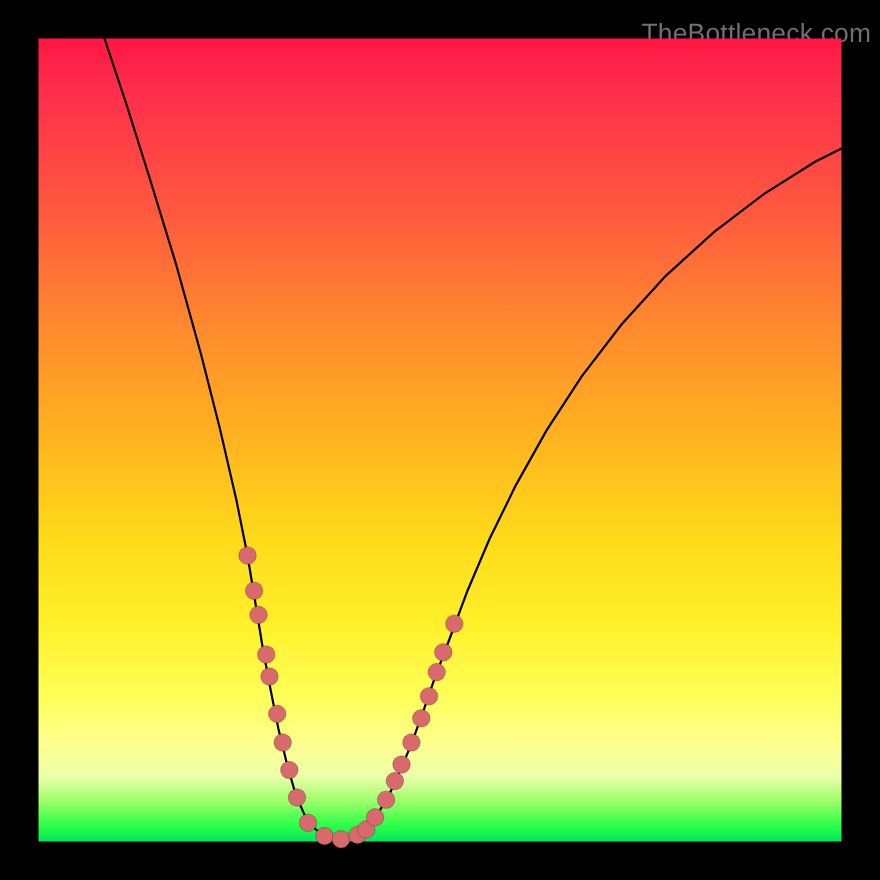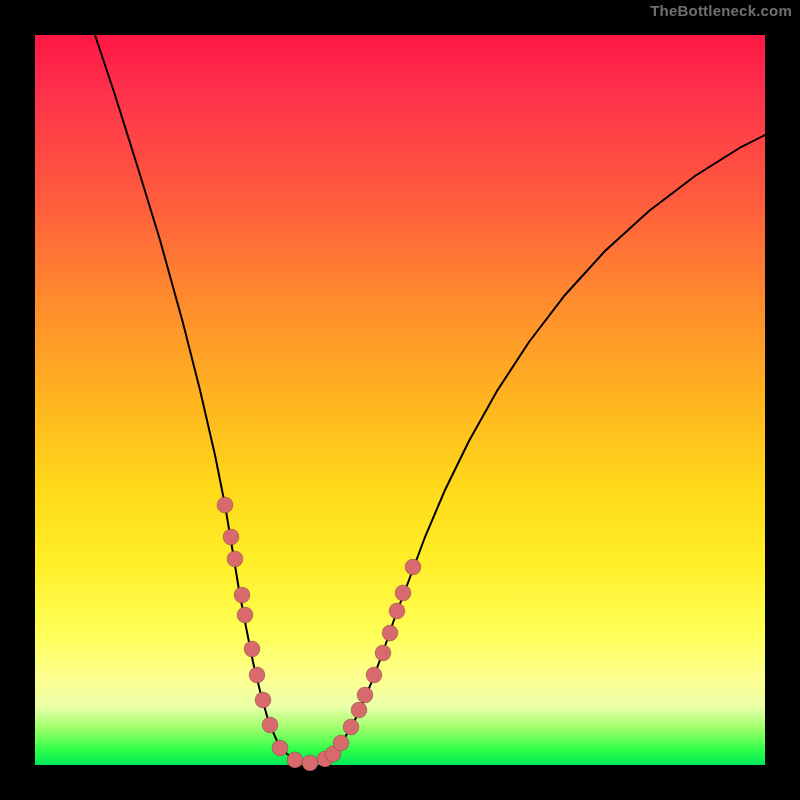--- a/index.html
+++ b/index.html
@@ -36,26 +36,26 @@
       #ffff59 82%,
       #fdff8f 88%,
       #eaffa8 92%,
       #9cff6a 95%,
       #2cff47 98%,
       #00e85a 100%
     );
   }
   .watermark {
     position: absolute;
-    top: 2px;
+    top: 17px;
     right: 8px;
     color: #6f6f6f;
-    font-size: 15px;
+    font-size: 24px;
     letter-spacing: 0.2px;
-    font-weight: 700;
+    font-weight: 400;
     user-select: none;
   }
   svg.curve-layer {
     position: absolute;
     left: 35px;
     top: 35px;
     width: 730px;
     height: 730px;
     overflow: visible;
   }

